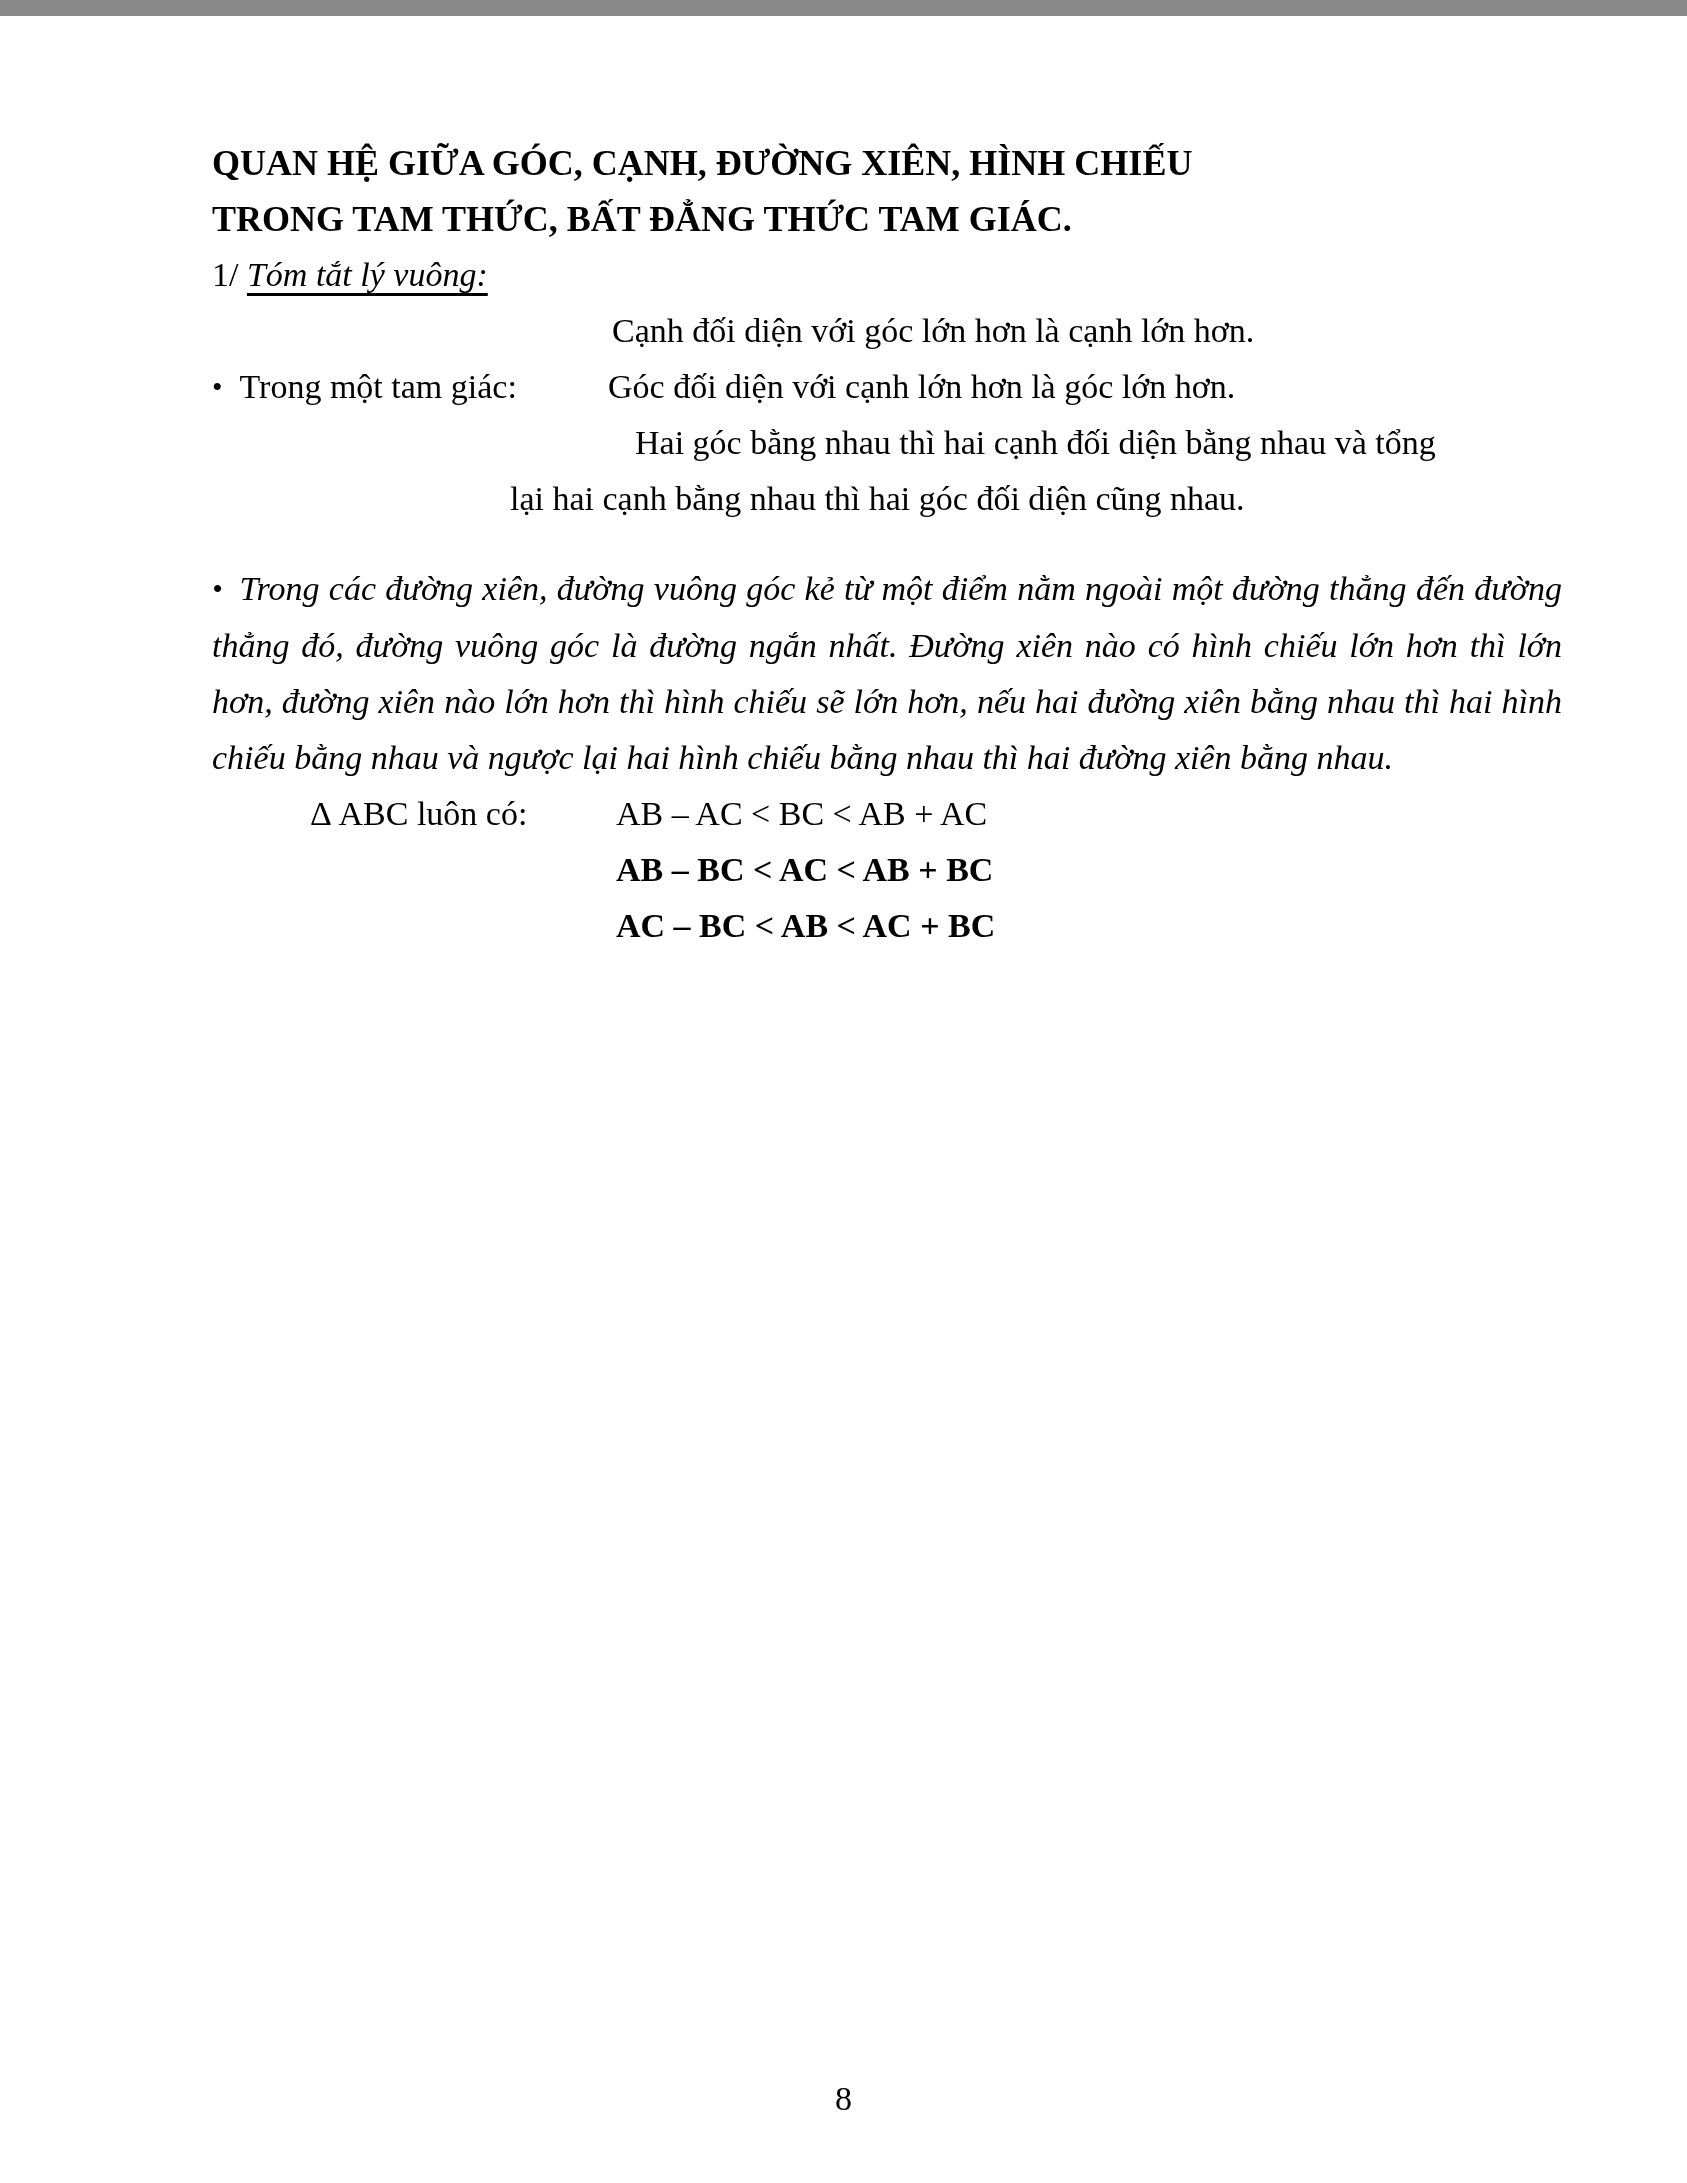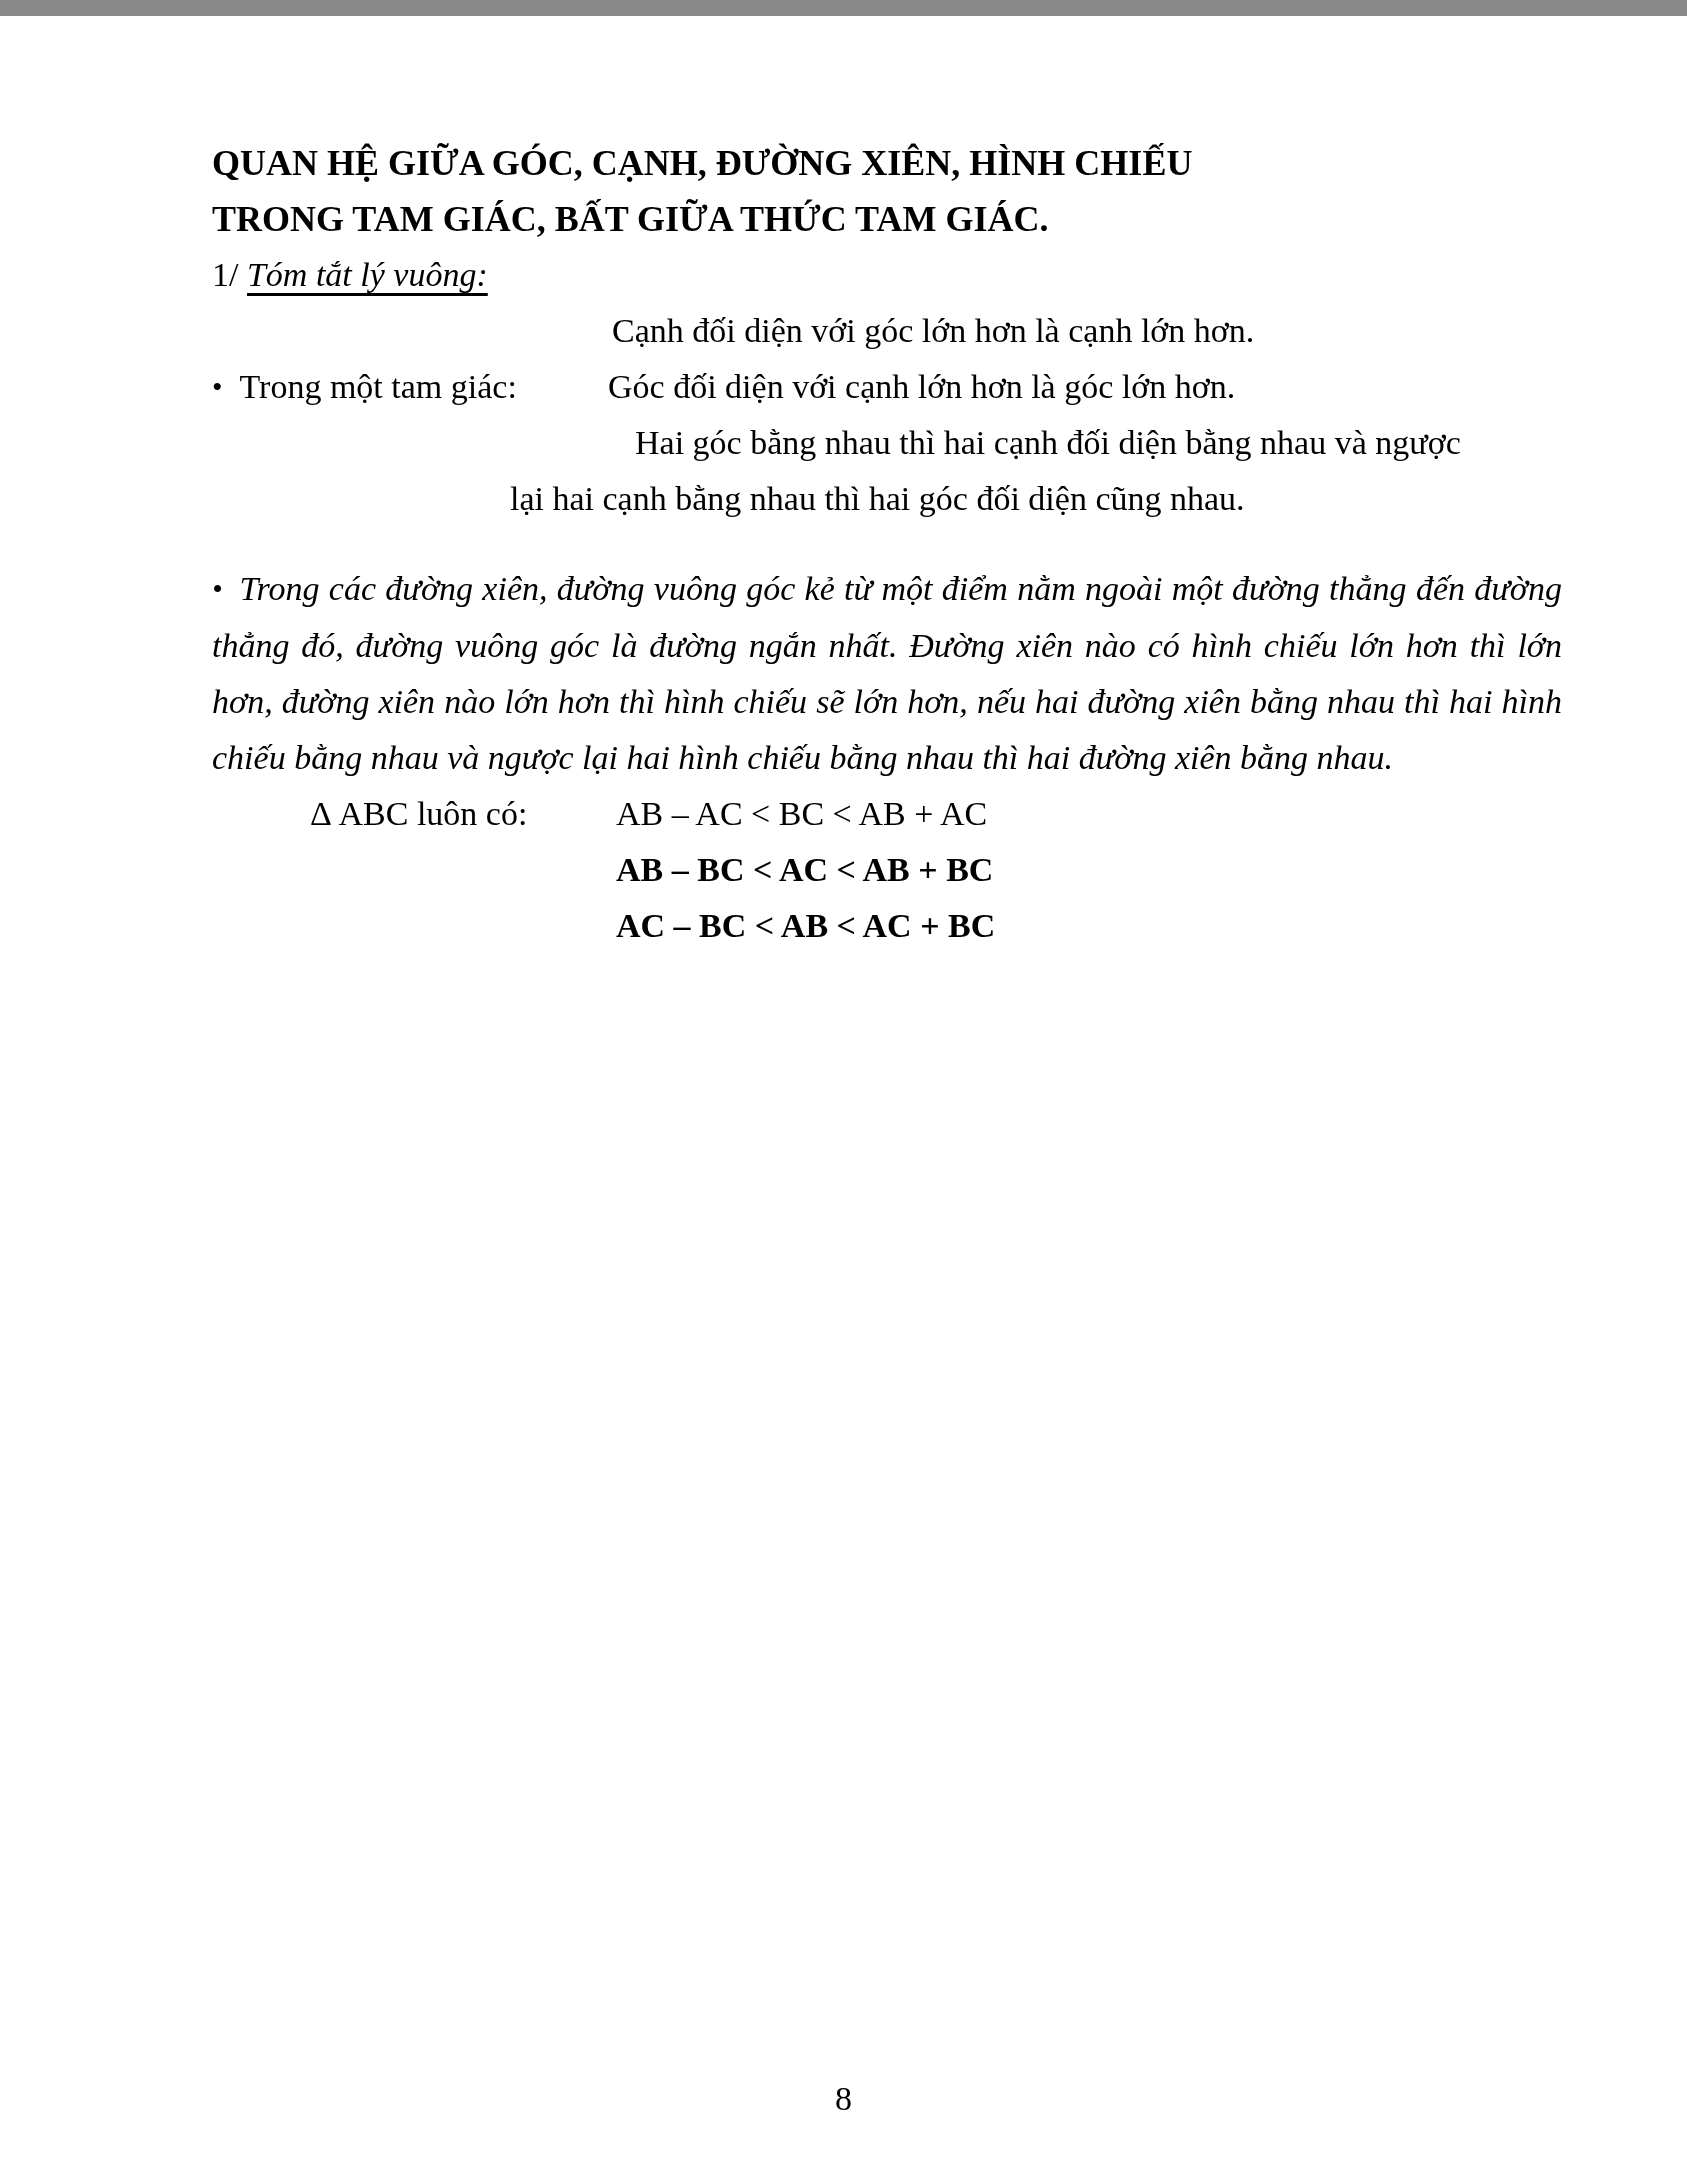--- a/index.html
+++ b/index.html
@@ -75,29 +75,29 @@
   }
 </style>
 </head>
 <body>
 
 <div class="page">
   <div class="content">
 
     <h1 class="title">
       <div>QUAN HỆ GIỮA GÓC, CẠNH, ĐƯỜNG XIÊN, HÌNH CHIẾU</div>
-      <div>TRONG TAM GIÁC, BẤT GIỮA THỨC TAM GIÁC.</div>
+      <div>TRONG TAM THỨC, BẤT ĐẲNG THỨC TAM GIÁC.</div>
     </h1>
 
     <div class="heading"><span>1/ </span><span class="heading-italic">Tóm tắt lý vuông:</span></div>
 
     <div>
       <div class="b1-line ind2">Cạnh đối diện với góc lớn hơn là cạnh lớn hơn.</div>
       <div class="b1-line"><span class="b1-label-wrap"><span class="bullet">•</span><span>Trong một tam giác:</span></span><span>Góc đối diện với cạnh lớn hơn là góc lớn hơn.</span></div>
-      <div class="b1-line ind3">Hai góc bằng nhau thì hai cạnh đối diện bằng nhau và ngược</div>
+      <div class="b1-line ind3">Hai góc bằng nhau thì hai cạnh đối diện bằng nhau và tổng</div>
       <div class="b1-line ind4">lại hai cạnh bằng nhau thì hai góc đối diện cũng nhau.</div>
     </div>
 
     <p class="para"><span class="bullet">•</span><span>Trong các đường xiên, đường vuông góc kẻ từ một điểm nằm ngoài một đường thẳng đến đường thẳng đó, đường vuông góc là đường ngắn nhất. Đường xiên nào có hình chiếu lớn hơn thì lớn hơn, đường xiên nào lớn hơn thì hình chiếu sẽ lớn hơn, nếu hai đường xiên bằng nhau thì hai hình chiếu bằng nhau và ngược lại hai hình chiếu bằng nhau thì hai đường xiên bằng nhau.</span></p>
 
 
     <div class="formulas">
       <div><span class="f-label">Δ ABC luôn có:</span><span>AB – AC &lt; BC &lt; AB + AC</span></div>
       <div class="f-line">AB – BC &lt; AC &lt; AB + BC</div>
       <div class="f-line">AC – BC &lt; AB &lt; AC + BC</div>

